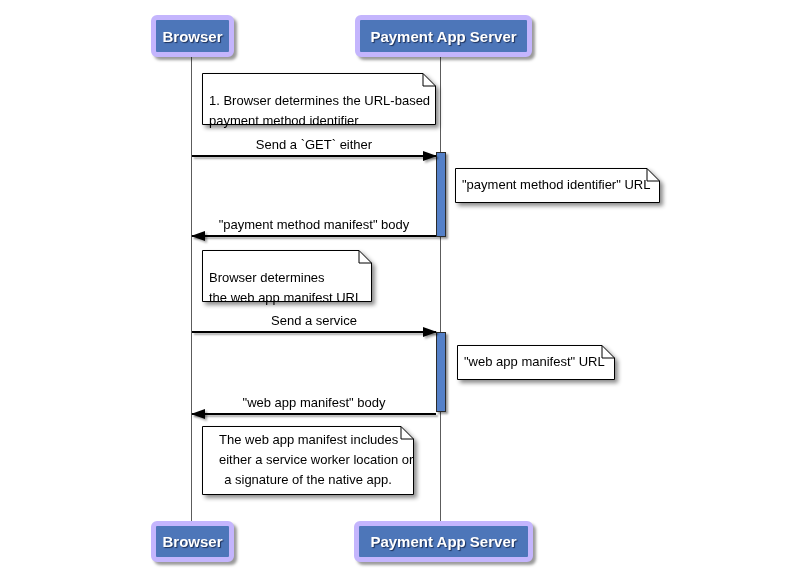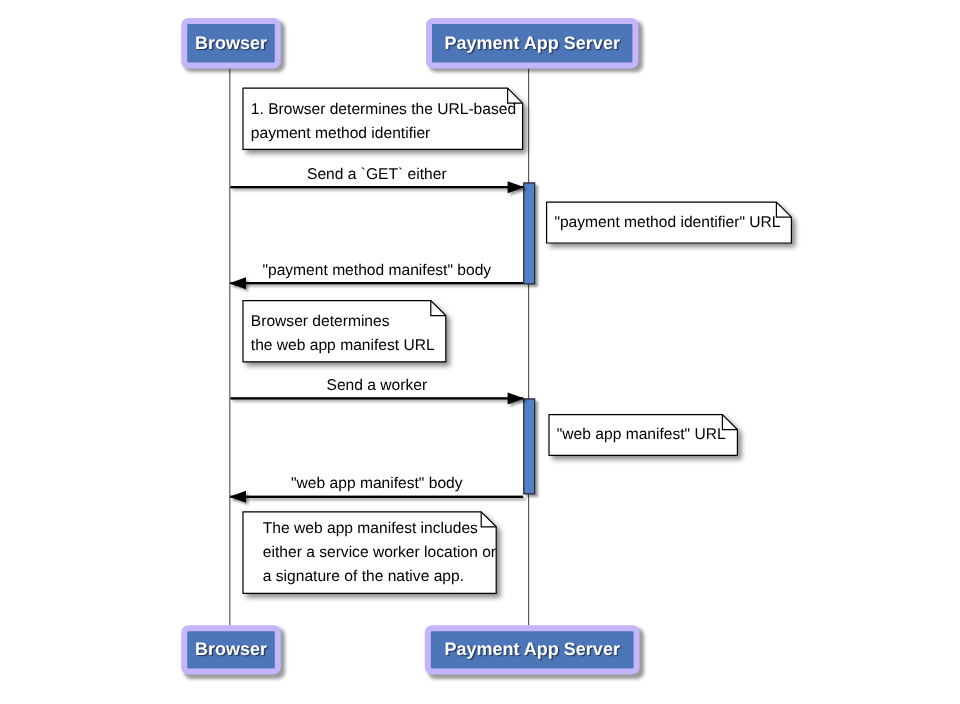--- a/index.html
+++ b/index.html
@@ -34,21 +34,21 @@
     position:absolute;left:0;right:0;bottom:0;height:2px;background:#000;
     box-shadow:2px 2px 2px rgba(0,0,0,0.35);
   }
   .head{position:absolute;width:0;height:0;bottom:-4px;filter:drop-shadow(2px 2px 1px rgba(0,0,0,0.35));}
   .head.right{right:-1px;border-top:5px solid transparent;border-bottom:5px solid transparent;border-left:14px solid #000;}
   .head.left{left:-1px;border-top:5px solid transparent;border-bottom:5px solid transparent;border-right:14px solid #000;}
   
   .note{position:absolute;}
   .note-bg{position:absolute;left:0;top:0;overflow:visible;filter:drop-shadow(3px 3px 2px rgba(0,0,0,0.45));}
   .note-text{
-    position:relative;padding:8px 7px;font-size:13px;line-height:20px;white-space:pre;
+    position:relative;padding:18px 7px;font-size:13px;line-height:20px;white-space:pre;
   }
 </style>
 </head>
 <body>
 
 <div class="canvas">
 
   <div class="lifeline" style="left:191px;top:57px;height:464px;"></div>
   <div class="lifeline" style="left:440px;top:57px;height:464px;"></div>
 
@@ -94,21 +94,21 @@
   <div class="note" style="left:202px;top:250px;width:170px;height:51px;">
       <svg class="note-bg" width="170" height="52">
         <polygon points="0.5,0.5 157,0.5 169.5,13 169.5,51.5 0.5,51.5" fill="#ffffff" stroke="#000000"></polygon>
         <polyline points="157,0.5 157,13 169.5,13" fill="none" stroke="#000000"></polyline>
       </svg>
     <div class="note-text">Browser determines
 the web app manifest URL</div>
   </div>
 
   <div class="msg" style="left:192px;top:310px;width:244px;">
-    <span class="msg-label">Send a worker</span>
+    <span class="msg-label">Send a service</span>
     <div class="msg-line"></div>
     <div class="head right"></div>
   </div>
 
   <div class="note" style="left:457px;top:345px;width:158px;height:35px;">
       <svg class="note-bg" width="158" height="35">
         <polygon points="0.5,0.5 145,0.5 157.5,13 157.5,34.5 0.5,34.5" fill="#ffffff" stroke="#000000"></polygon>
         <polyline points="145,0.5 145,13 157.5,13" fill="none" stroke="#000000"></polyline>
       </svg>
     <div class="note-text" style="padding:7px 7px;">"web app manifest" URL</div>
@@ -118,21 +118,21 @@
     <span class="msg-label">"web app manifest" body</span>
     <div class="msg-line"></div>
     <div class="head left"></div>
   </div>
 
   <div class="note" style="left:202px;top:426px;width:212px;height:69px;">
       <svg class="note-bg" width="212" height="69">
         <polygon points="0.5,0.5 199,0.5 211.5,13 211.5,68.5 0.5,68.5" fill="#ffffff" stroke="#000000"></polygon>
         <polyline points="199,0.5 199,13 211.5,13" fill="none" stroke="#000000"></polyline>
       </svg>
-    <div class="note-text" style="padding:4px 17px;">The web app manifest includes
+    <div class="note-text" style="padding:4px 17px;text-align:center;">The web app manifest includes
 either a service worker location or
 a signature of the native app.</div>
   </div>
 
   <div class="pbox" style="left:151px;top:521px;width:83px;height:41px;">
     <span>Browser</span>
   </div>
   <div class="pbox" style="left:354px;top:521px;width:179px;height:41px;">
     <span>Payment App Server</span>
   </div>

